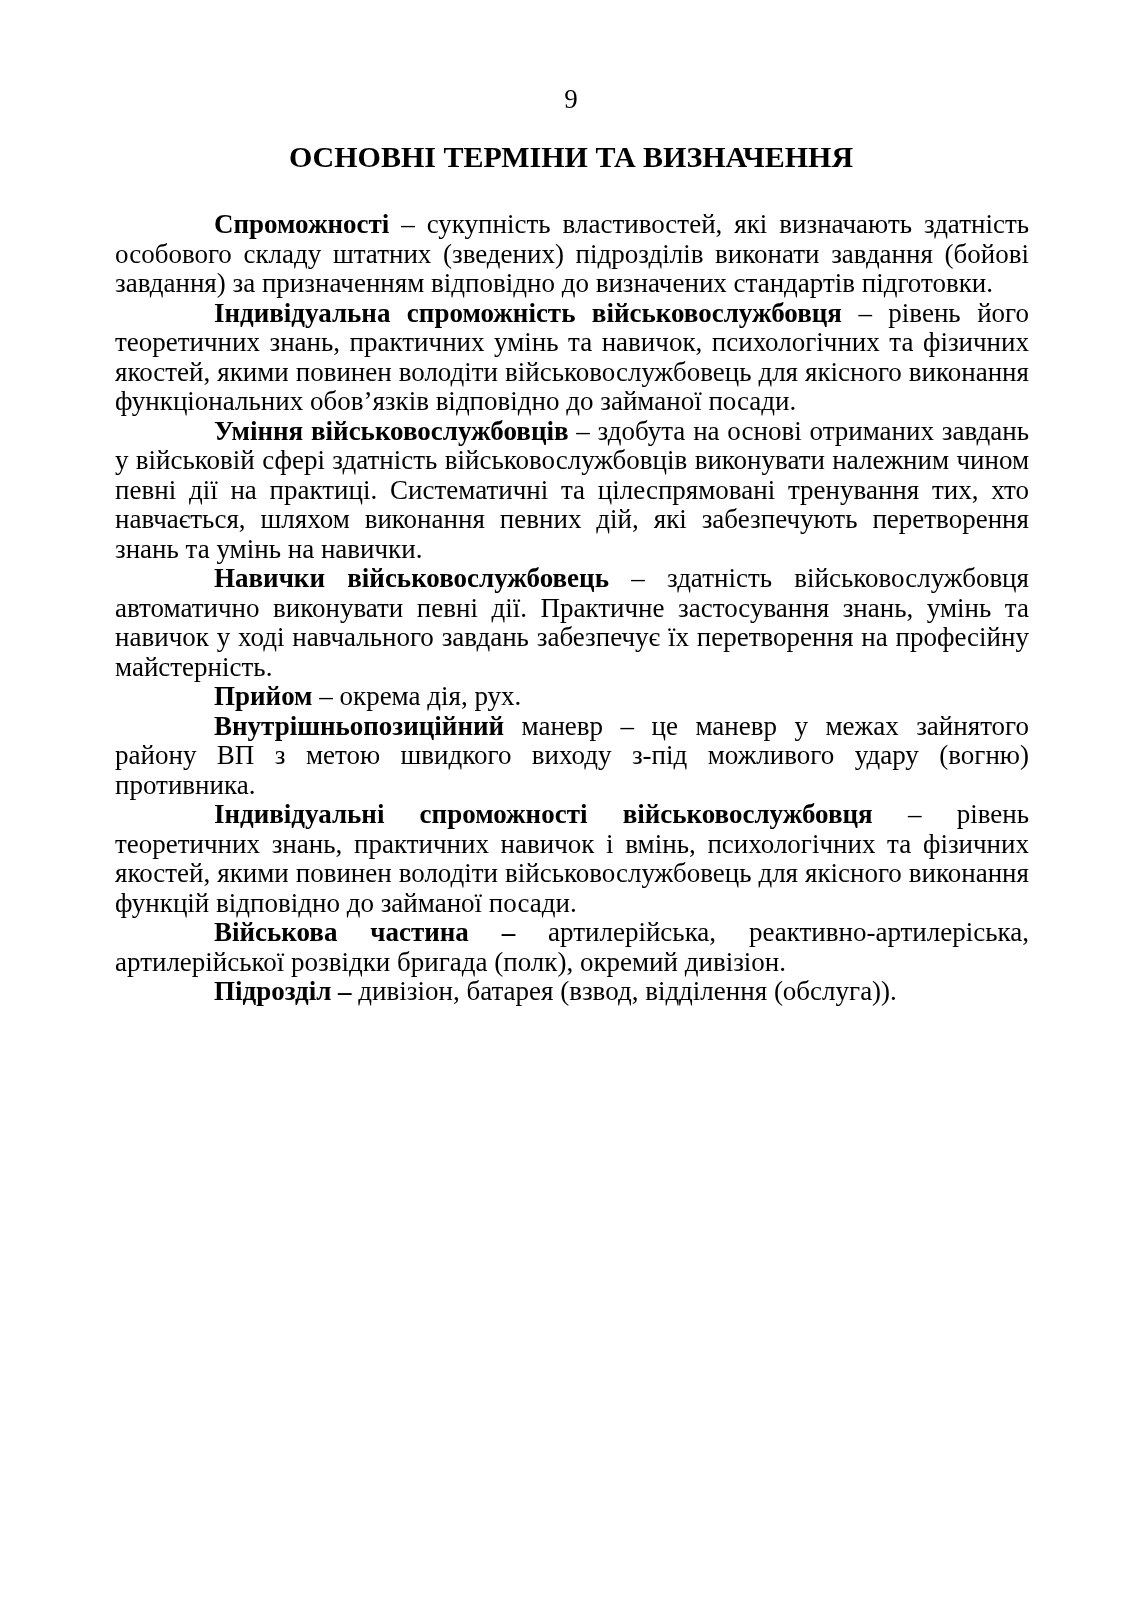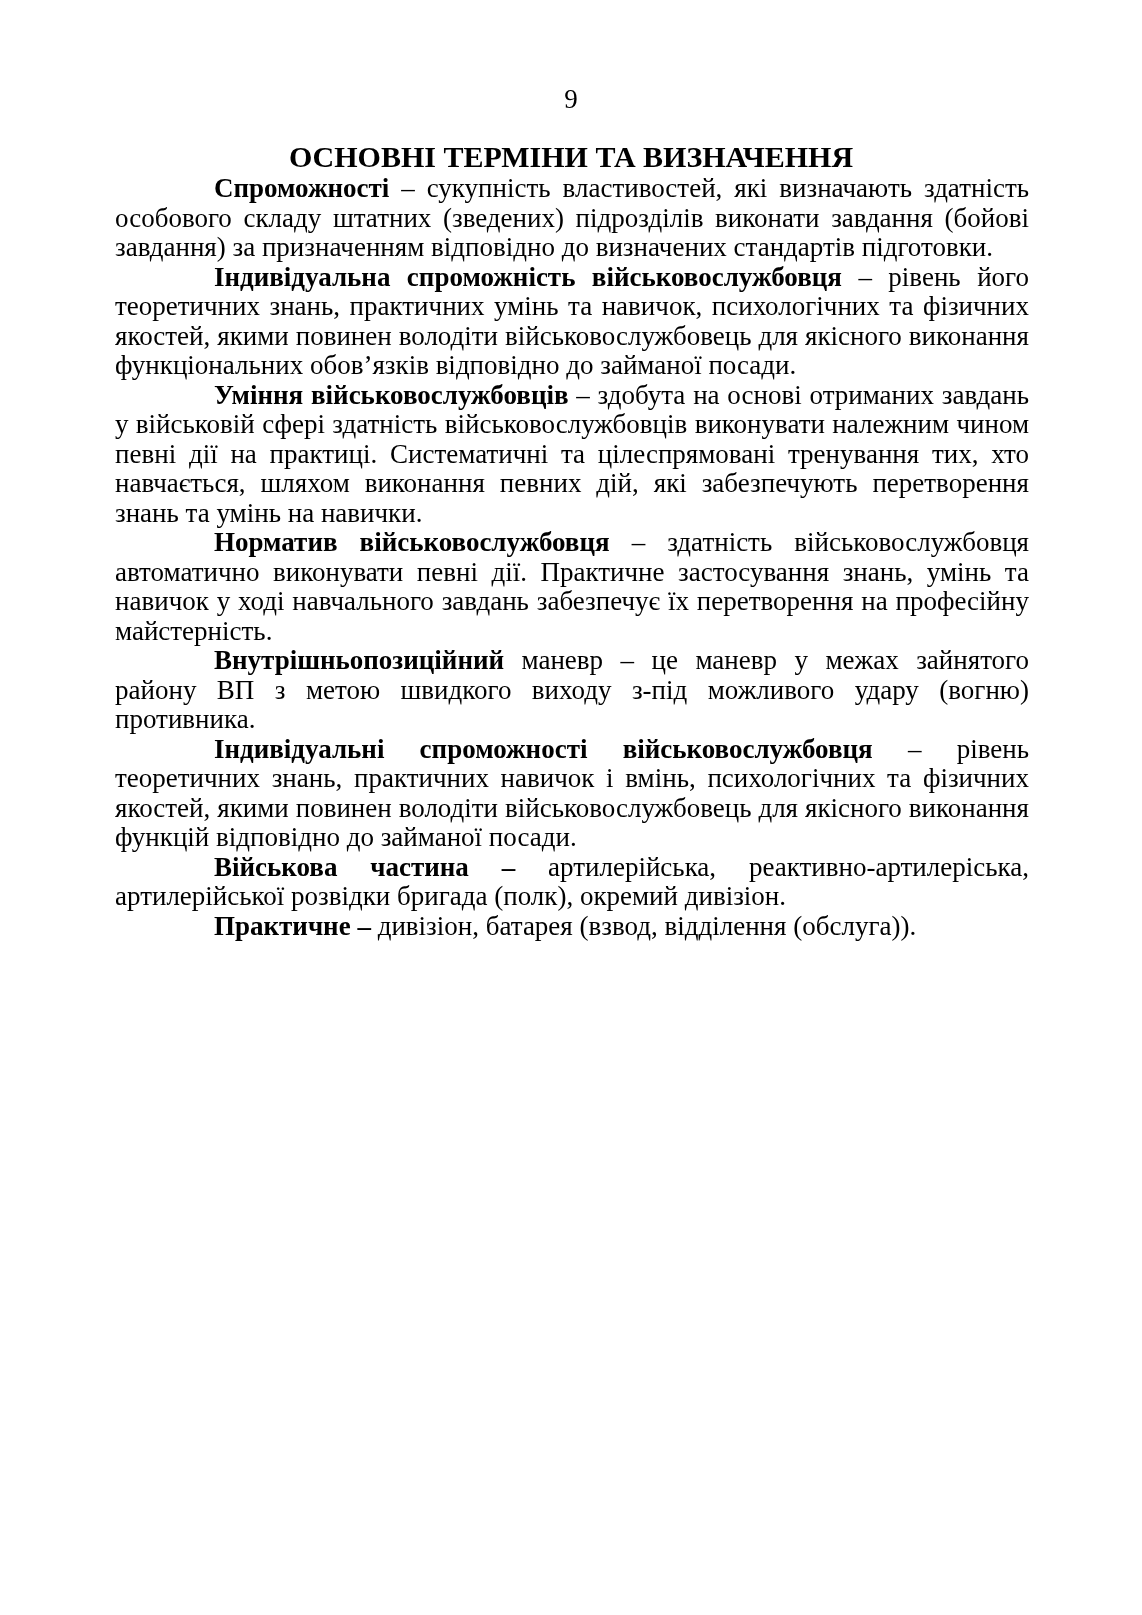--- a/index.html
+++ b/index.html
@@ -20,20 +20,21 @@
     line-height: 30px;
   }
   .doc-title {
     margin-top: 26px;
     text-align: center;
     font-size: 30px;
     line-height: 34px;
     font-weight: bold;
   }
   .content {
+    margin-top: 36px;
     padding: 0 113px 0 115px;
     font-size: 27px;
     line-height: 29.5px;
     text-align: justify;
   }
   .para {
     text-indent: 99px;
     margin: 0;
   }
   .term { font-weight: bold; }
@@ -48,28 +49,29 @@
   <h1 class="doc-title">ОСНОВНІ ТЕРМІНИ ТА ВИЗНАЧЕННЯ</h1>
 
   <div class="content">
 
     <p class="para"><span class="term">Спроможності</span><span> – сукупність властивостей, які визначають здатність особового складу штатних (зведених) підрозділів виконати завдання (бойові завдання) за призначенням відповідно до визначених стандартів підготовки.</span></p>
 
     <p class="para"><span class="term">Індивідуальна спроможність військовослужбовця</span><span> – рівень його теоретичних знань, практичних умінь та навичок, психологічних та фізичних якостей, якими повинен володіти військовослужбовець для якісного виконання функціональних обов’язків відповідно до займаної посади.</span></p>
 
     <p class="para"><span class="term">Уміння військовослужбовців</span><span> – здобута на основі отриманих завдань у військовій сфері здатність військовослужбовців виконувати належним чином певні дії на практиці. Систематичні та цілеспрямовані тренування тих, хто навчається, шляхом виконання певних дій, які забезпечують перетворення знань та умінь на навички.</span></p>
 
-    <p class="para"><span class="term">Норматив військовослужбовця</span><span> – здатність військовослужбовця автоматично виконувати певні дії. Практичне застосування знань, умінь та навичок у ході навчального завдань забезпечує їх перетворення на професійну майстерність.</span></p>
+    <p class="para"><span class="term">Навички військовослужбовець</span><span> – здатність військовослужбовця автоматично виконувати певні дії. Практичне застосування знань, умінь та навичок у ході навчального завдань забезпечує їх перетворення на професійну майстерність.</span></p>
 
 
 
+    <p class="para"><span class="term">Прийом</span><span> – окрема дія, рух.</span></p>
 
 
     <p class="para"><span class="term">Внутрішньопозиційний</span><span> маневр – це маневр у межах зайнятого району ВП з метою швидкого виходу з-під можливого удару (вогню) противника.</span></p>
 
     <p class="para"><span class="term">Індивідуальні спроможності військовослужбовця</span><span> – рівень теоретичних знань, практичних навичок і вмінь, психологічних та фізичних якостей, якими повинен володіти військовослужбовець для якісного виконання функцій відповідно до займаної посади.</span></p>
 
     <p class="para"><span class="term">Військова частина –</span><span> артилерійська, реактивно-артилеріська, артилерійської розвідки бригада (полк), окремий дивізіон.</span></p>
 
-    <p class="para"><span class="term">Практичне –</span><span> дивізіон, батарея (взвод, відділення (обслуга)).</span></p>
+    <p class="para"><span class="term">Підрозділ –</span><span> дивізіон, батарея (взвод, відділення (обслуга)).</span></p>
 
   </div>
 </div>
 
 </body></html>

